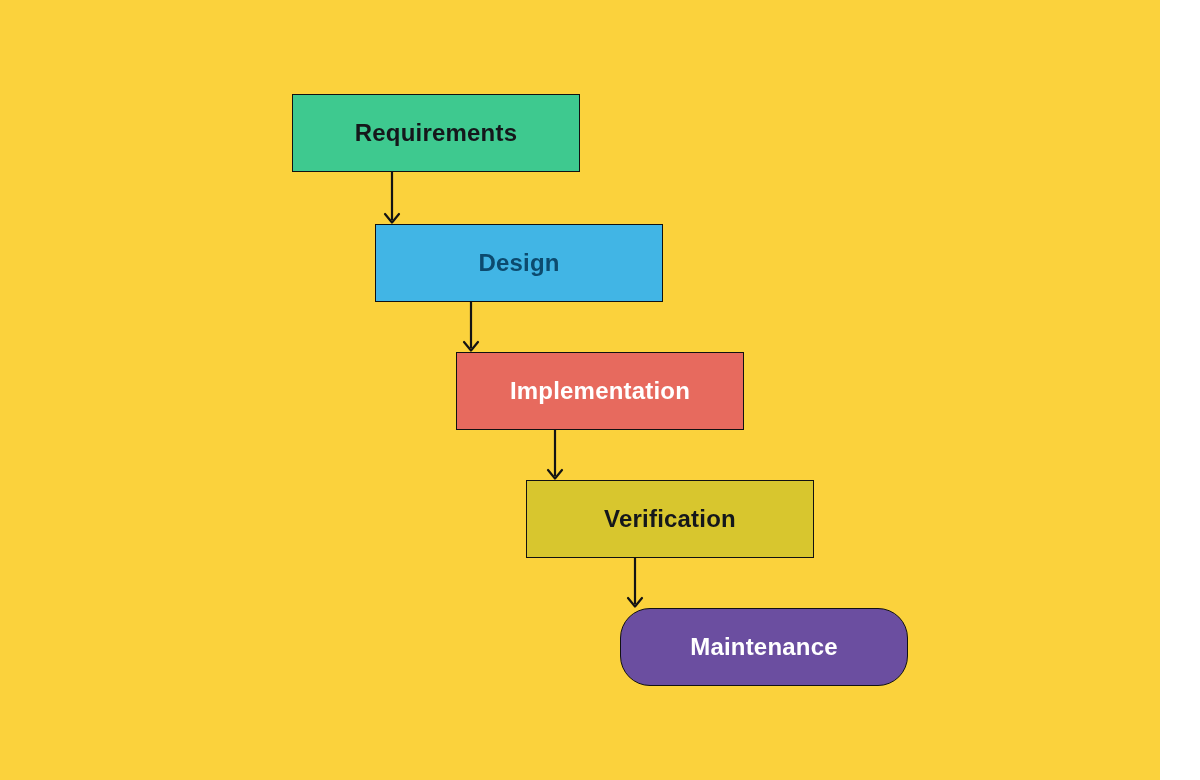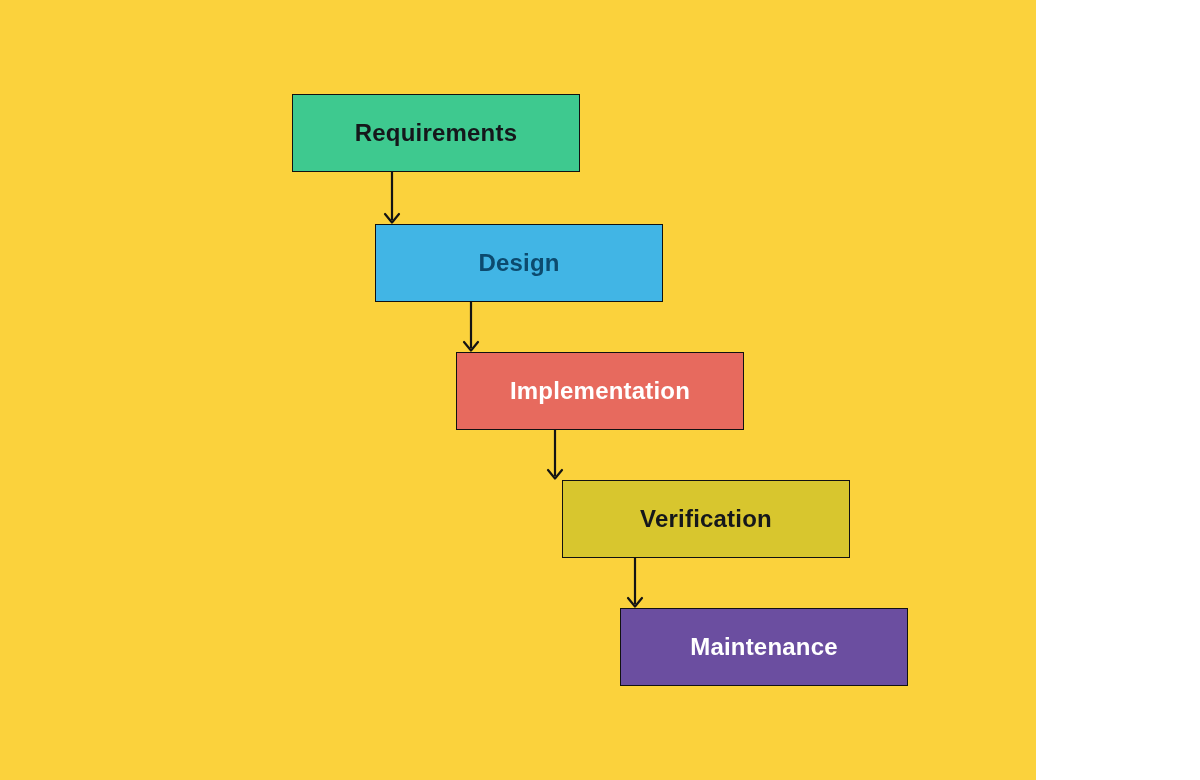--- a/index.html
+++ b/index.html
@@ -1,42 +1,42 @@
 <!DOCTYPE html>
 <html><head>
 <meta charset="utf-8">
 <style>
   html, body {
     margin: 0;
     padding: 0;
   }
   .canvas {
     position: relative;
-    width: 1036px;
+    width: 1160px;
     height: 780px;
     overflow: hidden;
     font-family: "Liberation Sans", sans-serif;
   }
   .node {
     position: absolute;
     display: flex;
     align-items: center;
     justify-content: center;
     box-sizing: border-box;
     border: 1.5px solid #111111;
     font-weight: 700;
     font-size: 24px;
     letter-spacing: 0.2px;
     width: 288px;
     height: 78px;
   }
   .node-1 { left: 292px; top: 94px; }
   .node-2 { left: 375px; top: 224px; }
   .node-3 { left: 456px; top: 352px; }
-  .node-4 { left: 562px; top: 480px; text-align: right; }
+  .node-4 { left: 526px; top: 480px; text-align: right; }
   .node-5 { left: 620px; top: 608px; }
   .arrows {
     position: absolute;
     left: 0;
     top: 0;
     width: 1200px;
     height: 780px;
     pointer-events: none;
   }
   .arrow-shaft, .arrow-head {
@@ -81,17 +81,17 @@
   </div>
 
   <div class="node node-3" style="background-color: rgb(231, 106, 94); color: rgb(255, 255, 255); border-color: rgb(17, 17, 17);">
     <span>Implementation</span>
   </div>
 
   <div class="node node-4" style="background-color: rgb(216, 198, 46); color: rgb(21, 23, 27); border-color: rgb(17, 17, 17);">
     <span>Verification</span>
   </div>
 
-  <div class="node node-5" style="background-color: rgb(107, 78, 160); color: rgb(255, 255, 255); border-color: rgb(17, 17, 17);">
+  <div class="node node-5" style="background-color: rgb(107, 78, 160); color: rgb(255, 255, 255); border-color: rgb(17, 17, 17); border-radius: 30px;">
     <span>Maintenance</span>
   </div>
 
 </div>
 
 </body></html>

